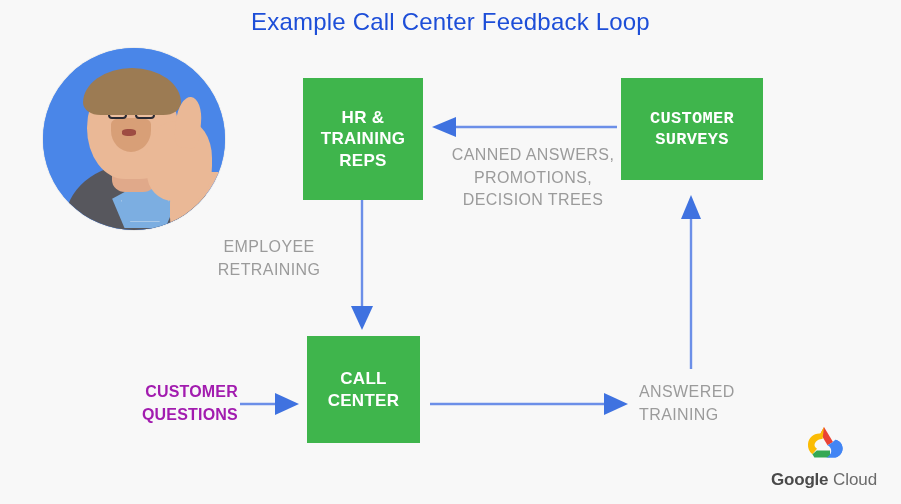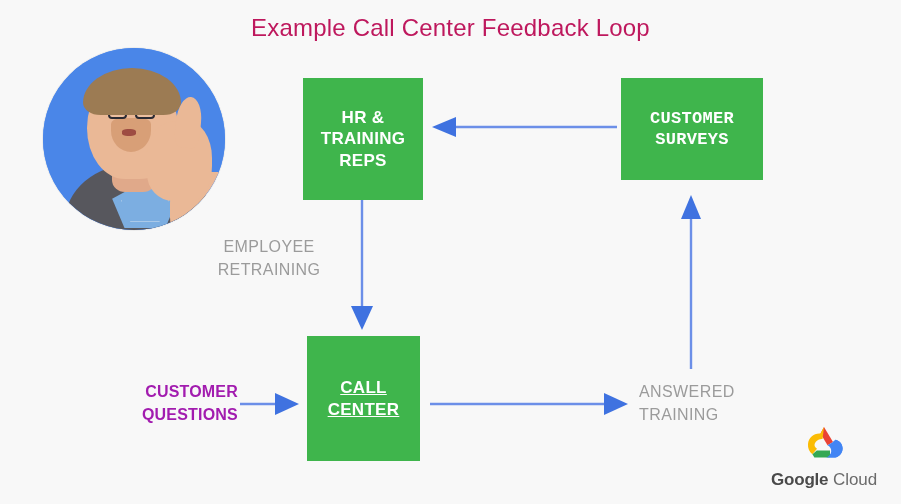--- a/index.html
+++ b/index.html
@@ -18,26 +18,26 @@
     position: absolute;
     left: 0; top: 0;
     width: 901px;
     height: 504px;
   }
 
   
   .slide-title {
     position: absolute;
     left: 0;
-    top: 14px;
+    top: 8px;
     width: 901px;
     text-align: center;
     font-size: 24px;
     font-weight: 400;
-    color: #be185d;
+    color: #1d4ed8;
     letter-spacing: 0.2px;
     white-space: nowrap;
   }
 
   
   .avatar {
     position: absolute;
     left: 43px;
     top: 48px;
     width: 182px;
@@ -193,21 +193,21 @@
     align-items: center;
     justify-content: center;
     text-align: center;
     font-weight: bold;
     font-size: 17px;
     line-height: 1.26;
     letter-spacing: 0.3px;
   }
   #node-hr      { left: 303px; top: 78px;  width: 120px; height: 122px; }
   #node-surveys { left: 621px; top: 78px;  width: 142px; height: 102px; font-family: Liberation Mono, monospace; }
-  #node-call    { left: 307px; top: 336px; width: 113px; height: 125px; text-decoration: underline; }
+  #node-call    { left: 307px; top: 336px; width: 113px; height: 107px; }
 
   
   .edge-label {
     position: absolute;
     color: #9b9b9b;
     font-size: 16px;
     line-height: 1.42;
     letter-spacing: 0.4px;
     white-space: pre-line;
   }
@@ -333,20 +333,23 @@
   <div class="node" id="node-hr">HR &amp;
 TRAINING
 REPS</div>
 
   <div class="node" id="node-surveys">CUSTOMER
 SURVEYS</div>
 
   <div class="node" id="node-call">CALL
 CENTER</div>
 
+  <div class="edge-label" id="label-canned">CANNED ANSWERS,
+PROMOTIONS,
+DECISION TREES</div>
 
   <div class="edge-label" id="label-retraining">EMPLOYEE
 RETRAINING</div>
 
   <div class="edge-label" id="label-customerq">CUSTOMER
 QUESTIONS</div>
 
   <div class="edge-label" id="label-answered">ANSWERED
 TRAINING</div>
 

